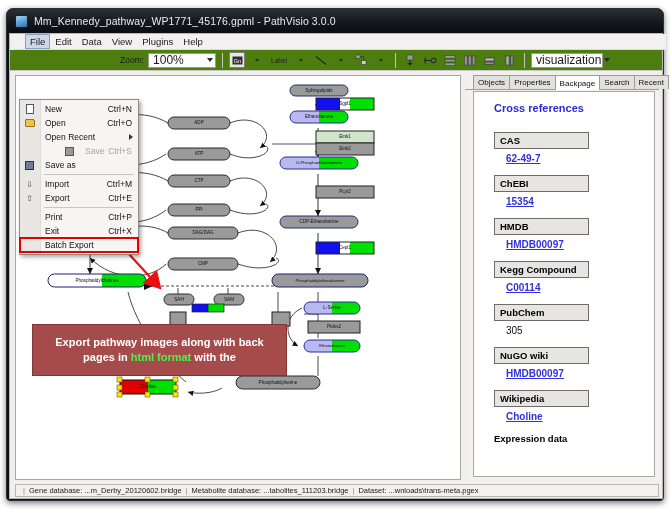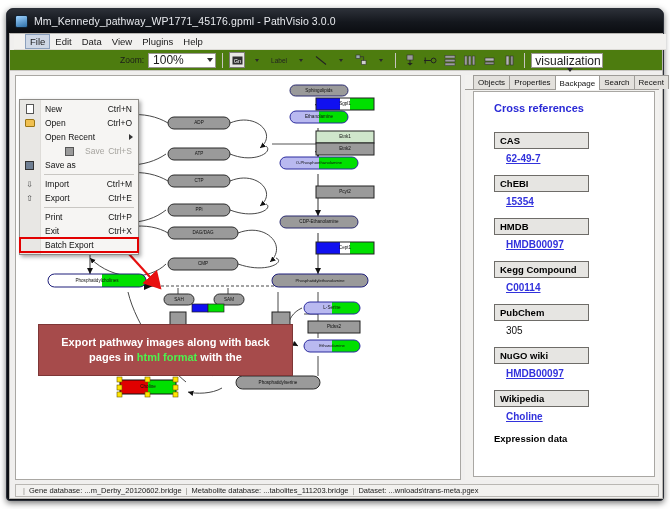--- a/index.html
+++ b/index.html
@@ -91,21 +91,21 @@
   .tb-label { font-size: 8.5px; color: #1a1a1a; }
   .tb-combo {
     height: 15px; background: #fff;
     border: 1px solid #9a9892;
     display: flex; align-items: center;
     justify-content: space-between;
     padding: 0 2px 1px 4px;
     font-size: 12px; color: #1a1a1a;
   }
   .tb-combo.zoom { width: 68px; }
-  .tb-combo.vis  { width: 72px; flex-direction: column; }
+  .tb-combo.vis  { width: 72px; }
   .caret {
     width: 0; height: 0;
     border-left: 3px solid transparent;
     border-right: 3px solid transparent;
     border-top: 4px solid #2a2a2a;
     margin-left: 3px;
   }
   .tb-sep {
     width: 1px; height: 15px;
     background: #c6c4c0;
@@ -290,21 +290,21 @@
     background: #9a9a9a; border: 1px solid #555;
   }
   .ic-disk2 {
     width: 9px; height: 9px;
     background: #6f7f93; border: 1px solid #333;
   }
   .ic-imp { font-size: 9px; color: #444; }
   
   .callout {
     position: absolute;
-    left: 28px; top: 290px;
+    left: 22px; top: 290px;
     width: 255px; height: 52px;
     background: #a64b4b;
     border: 1px solid #7e3636;
     color: #ffffff;
     font-size: 11px;
     font-weight: bold;
     display: flex; flex-direction: column;
     align-items: center; justify-content: center;
     line-height: 15px;
     text-align: center;

